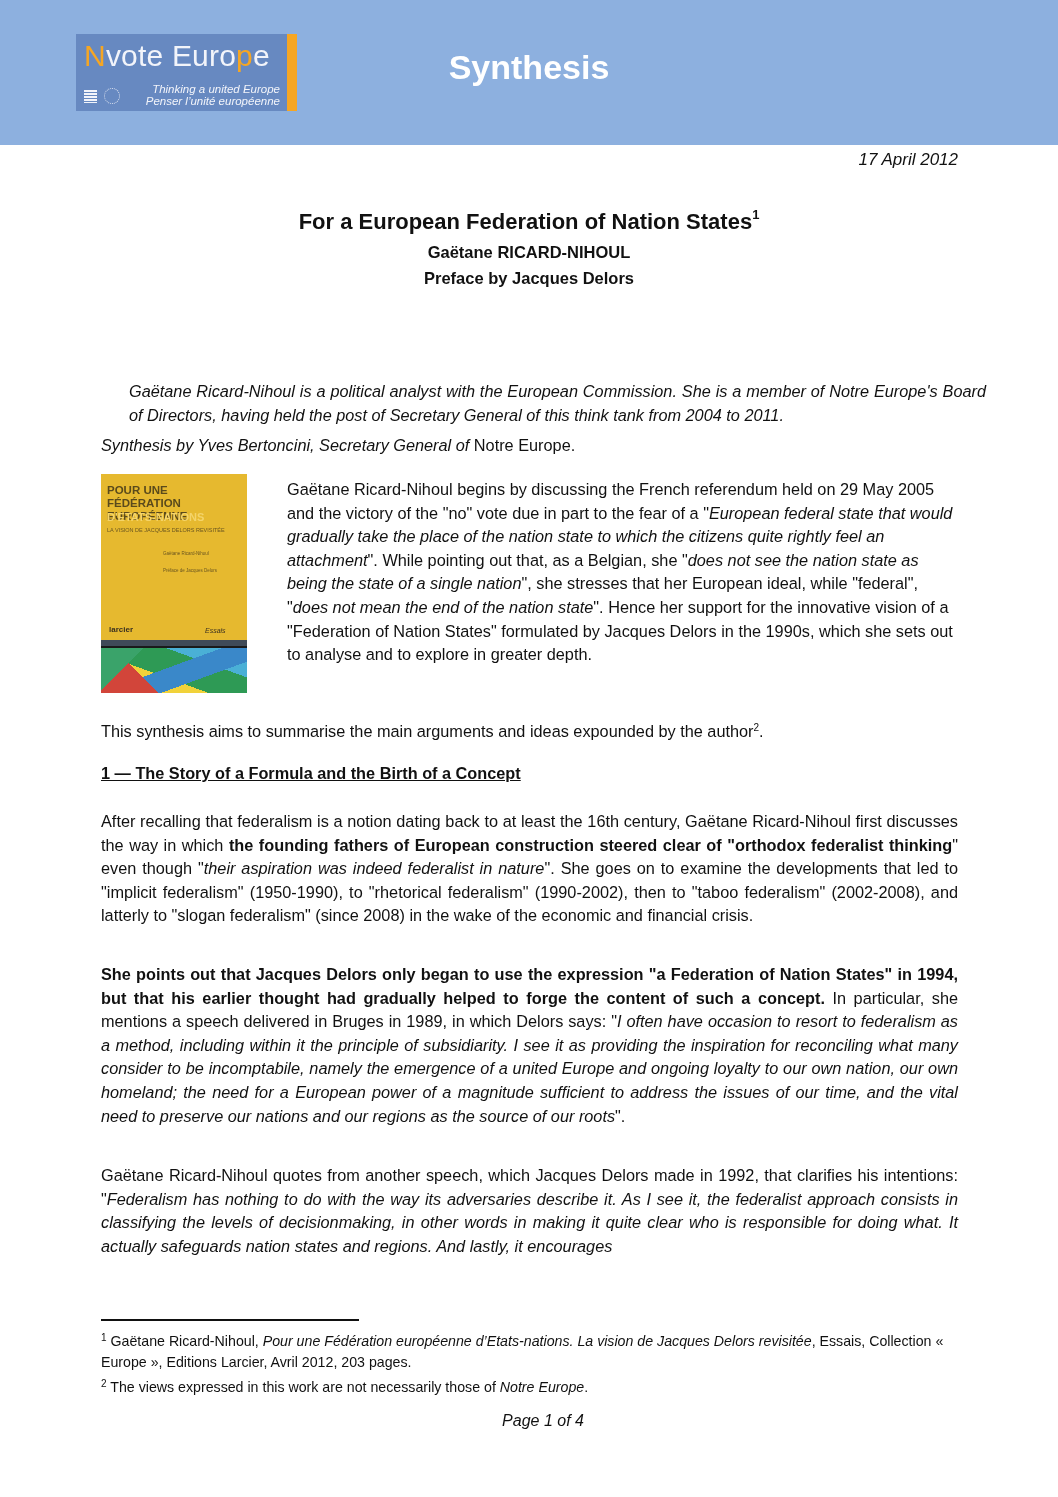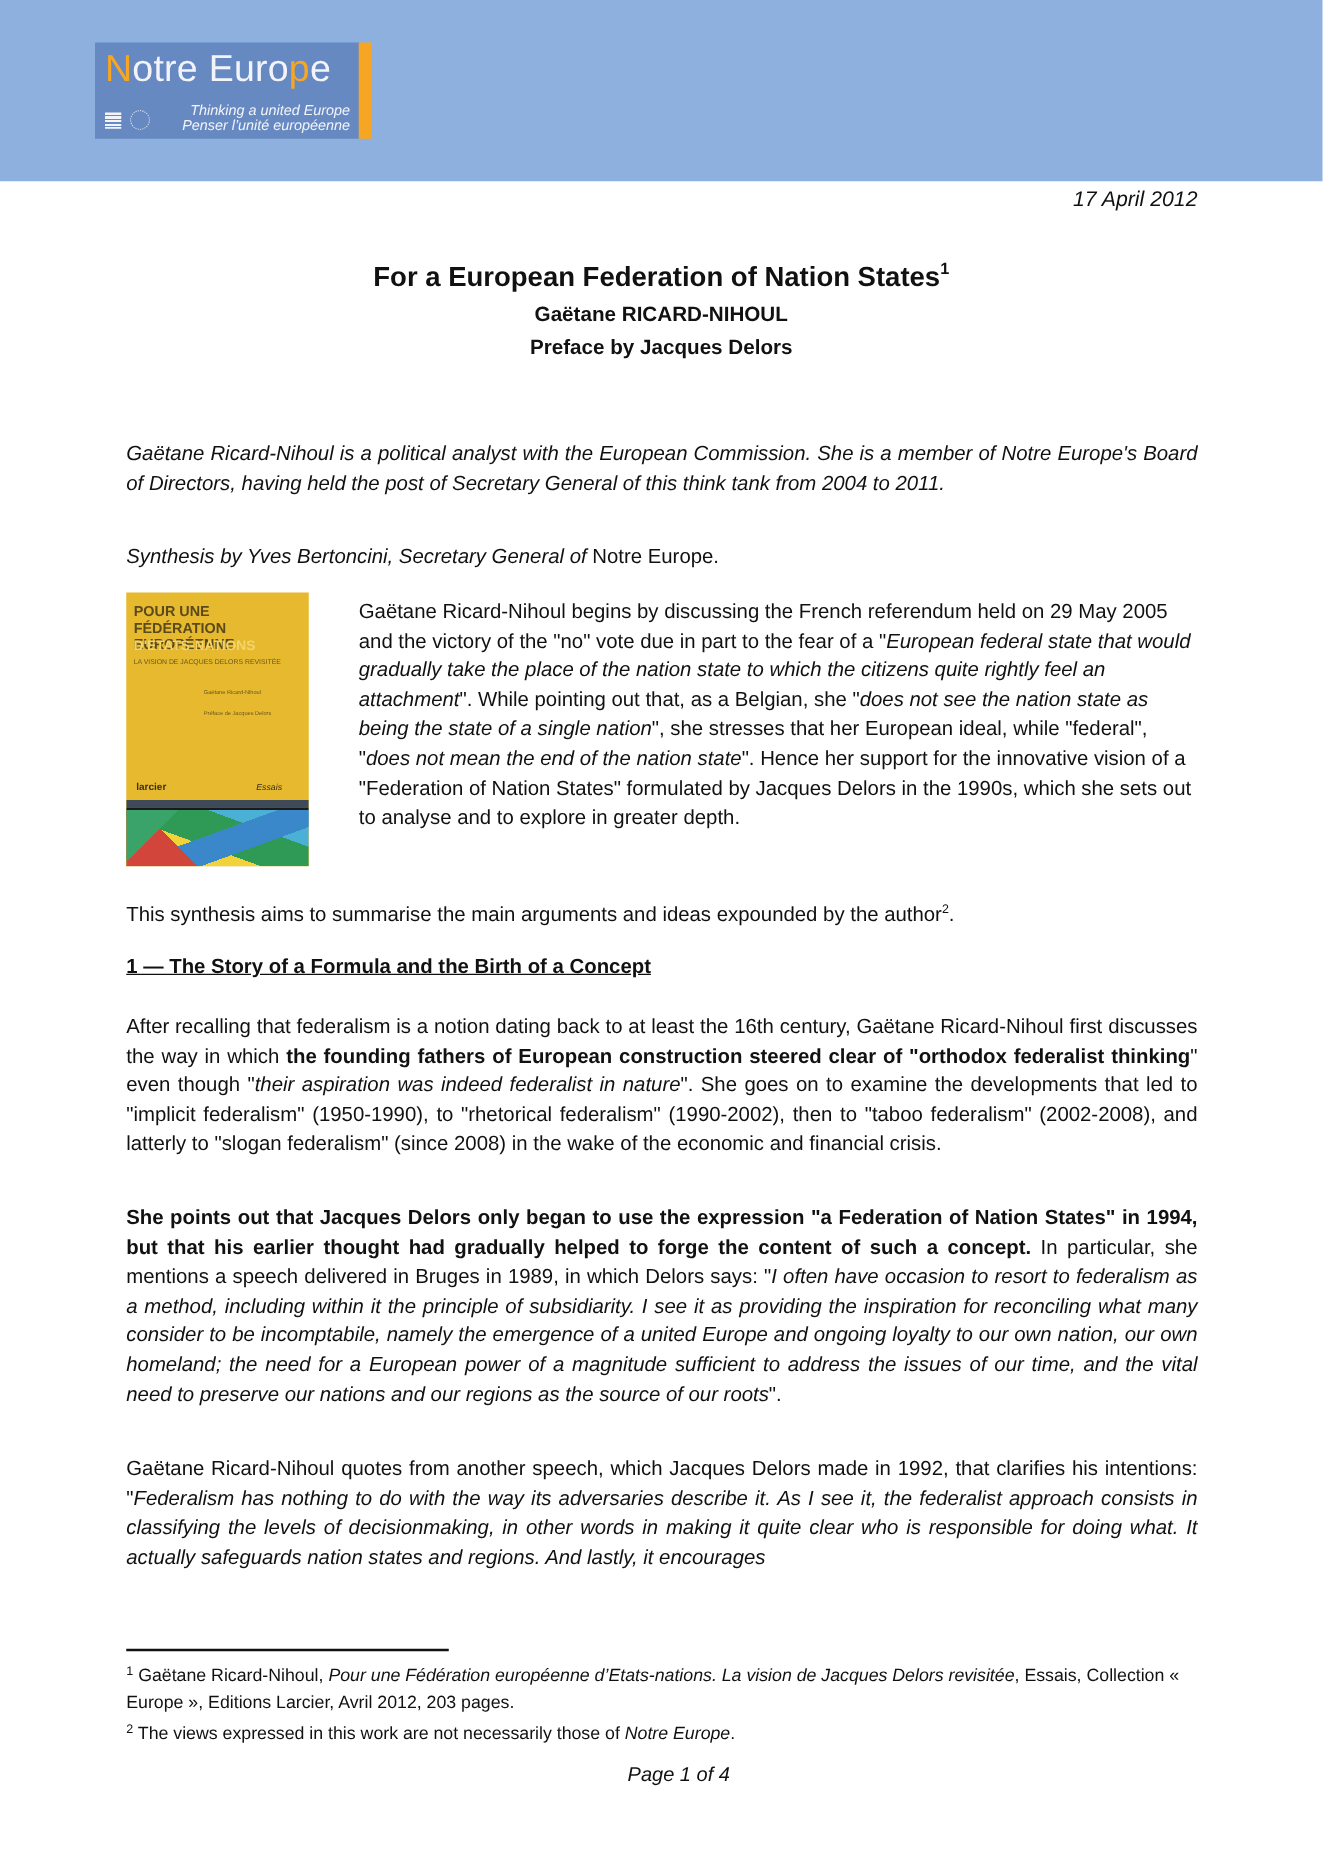--- a/index.html
+++ b/index.html
@@ -49,40 +49,41 @@
   .fn-rule { position: absolute; left: 101px; top: 1319px; width: 258px; height: 1.5px; background: #111; }
   .footnotes { position: absolute; left: 101px; width: 857px; top: 1327px; font-size: 14.2px; line-height: 21px; }
   .footnotes sup { font-size: 10px; vertical-align: 5px; }
   .page-num { position: absolute; left: 0; width: 1058px; top: 1412px; text-align: center; font-style: italic; font-size: 16px; padding-left: 28px; }
 </style>
 </head>
 <body>
 
 <div class="header">
   <div class="logo">
-    <div class="logo-name"><span class="accent">N</span><span>otre Euro</span><span class="accent">p</span><span>e</span></div>
+    <div class="logo-name"><span class="accent">N</span><span>vote Euro</span><span class="accent">p</span><span>e</span></div>
     <div class="logo-book"></div>
     <div class="logo-stars"></div>
     <div class="logo-tag">
       <div>Thinking a united Europe</div>
       <div>Penser l’unité européenne</div>
     </div>
   </div>
   <div class="logo-bar"></div>
+  <div class="header-title">Synthesis</div>
 </div>
 
 <div class="date">17 April 2012</div>
 
 <div class="title-block">
   <div class="doc-title"><span>For a European Federation of Nation States</span><sup>1</sup></div>
   <div class="doc-sub">Gaëtane RICARD-NIHOUL</div>
   <div class="doc-sub">Preface by Jacques Delors</div>
 </div>
 
-<p class="para i" style="top:352px;">Gaëtane Ricard-Nihoul is a political analyst with the European Commission. She is a member of Notre Europe's Board of Directors, having held the post of Secretary General of this think tank from 2004 to 2011.</p>
+<p class="para i" style="top:380px;margin-left:28px;">Gaëtane Ricard-Nihoul is a political analyst with the European Commission. She is a member of Notre Europe's Board of Directors, having held the post of Secretary General of this think tank from 2004 to 2011.</p>
 
 <p class="para" style="top:434px;"><span class="i">Synthesis by Yves Bertoncini, Secretary General of </span><span>Notre Europe</span><span>.</span></p>
 
 <div class="book-cover">
   <div class="bc-t1">POUR UNE FÉDÉRATION EUROPÉENNE</div>
   <div class="bc-t2">D'ETATS-NATIONS</div>
   <div class="bc-t3">LA VISION DE JACQUES DELORS REVISITÉE</div>
   <div class="bc-auth">Gaëtane Ricard-Nihoul</div>
   <div class="bc-pref">Préface de Jacques Delors</div>
   <div class="bc-pub">larcier</div>

